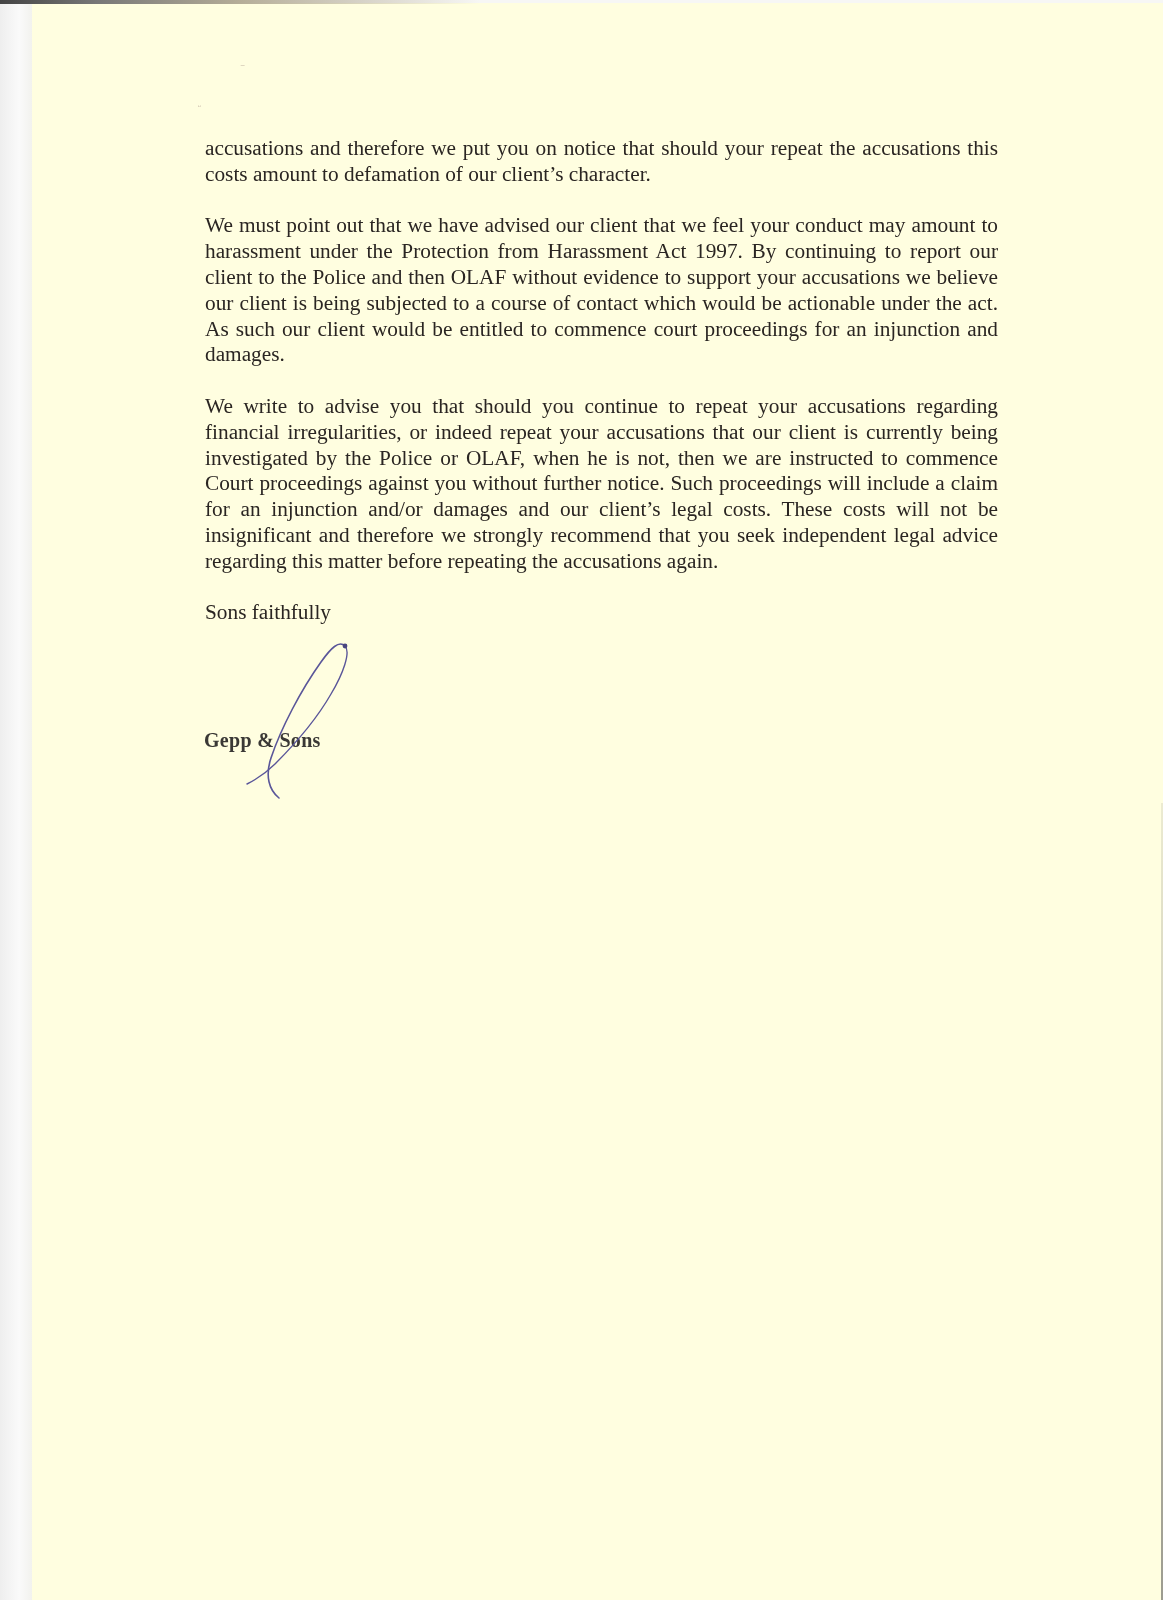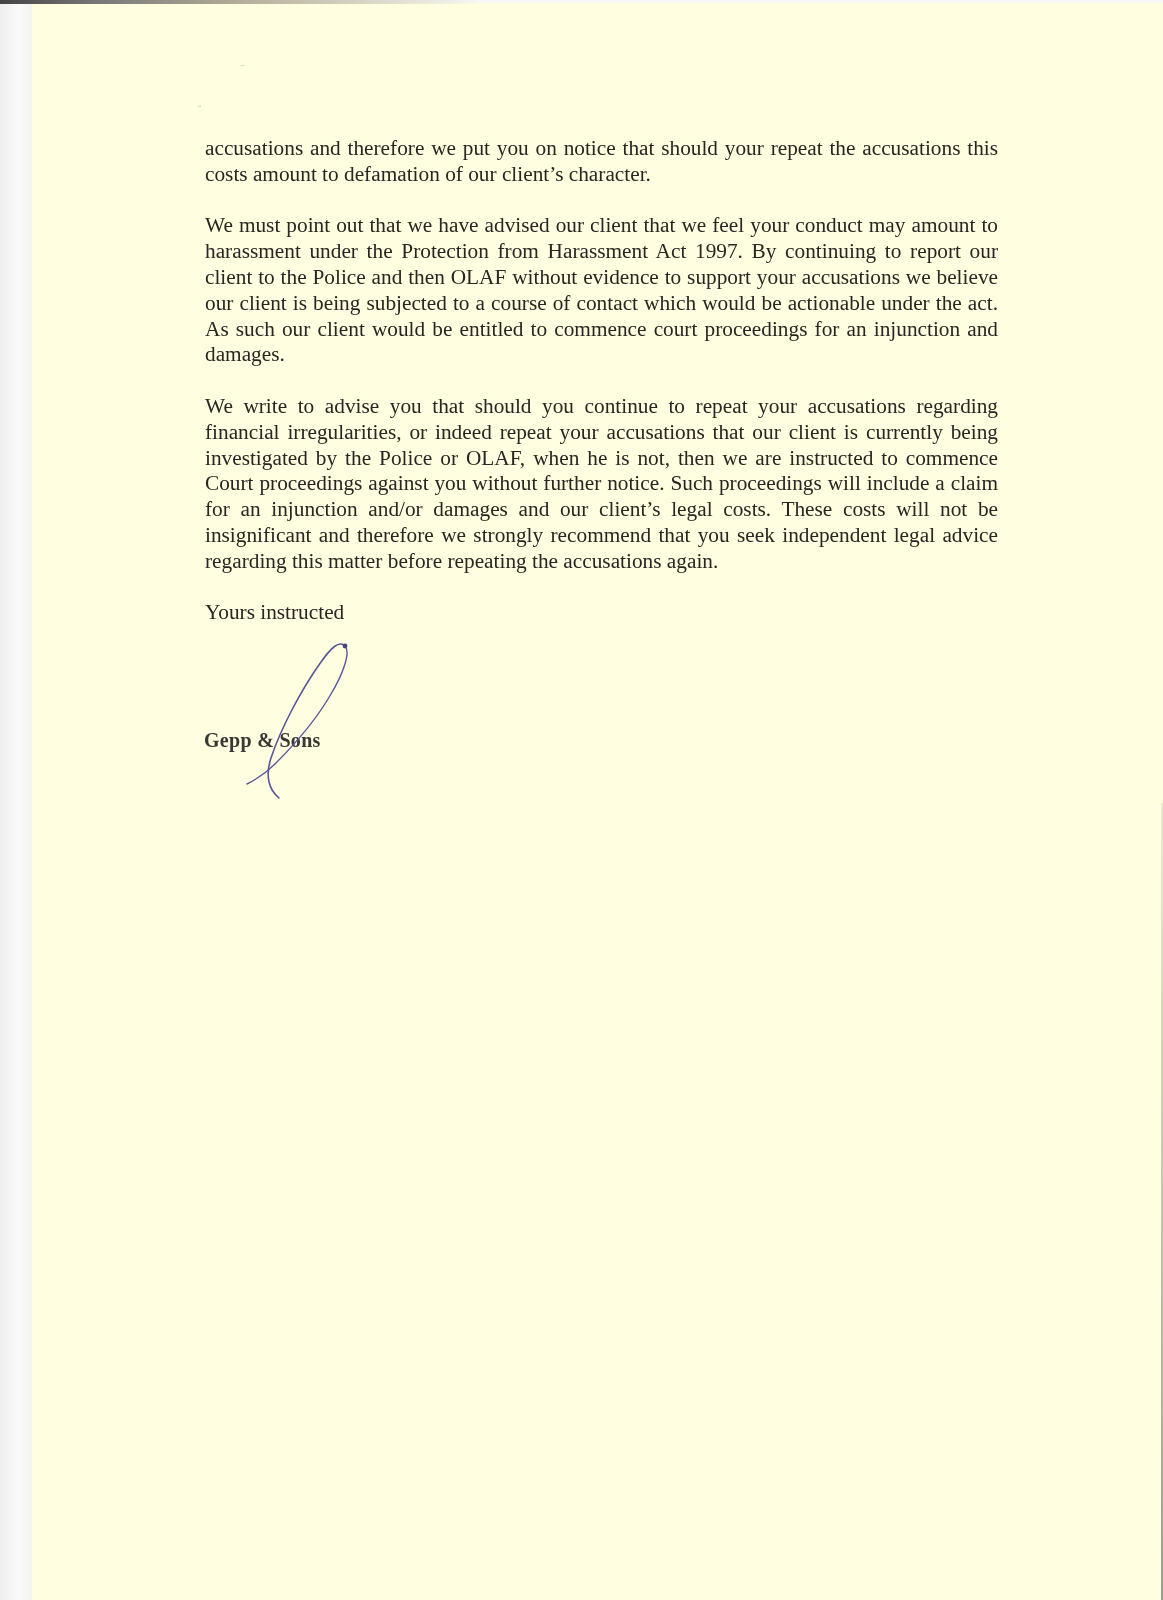--- a/index.html
+++ b/index.html
@@ -102,21 +102,21 @@
 <div class="top-shadow"></div>
 
 <span class="speck" style="left:240px; top:62px;">⁻</span>
 <span class="speck" style="left:198px; top:102px;">ᵕ</span>
 
 <div class="letter">
   <p>accusations and therefore we put you on notice that should your repeat the accusations this costs amount to defamation of our client’s character.</p>
   <p>We must point out that we have advised our client that we feel your conduct may amount to harassment under the Protection from Harassment Act 1997.  By continuing to report our client to the Police and then OLAF without evidence to support your accusations we believe our client is being subjected to a course of contact which would be actionable under the act.  As such our client would be entitled to commence court proceedings for an injunction and damages.</p>
   <p>We write to advise you that should you continue to repeat your accusations regarding financial irregularities, or indeed repeat your accusations that our client is currently being investigated by the Police or OLAF, when he is not, then we are instructed to commence Court proceedings against you without further notice.  Such proceedings will include a claim for an injunction and/or damages and our client’s legal costs. These costs will not be insignificant and therefore we strongly recommend that you seek independent legal advice regarding this matter before repeating the accusations again.</p>
 
-  <div class="closing">Yours instructed</div>
+  <div class="closing">Sons faithfully</div>
 
   <div class="sig-block">
     <div class="firm-name">Gepp &amp; Sons</div>
     <svg class="signature" viewBox="0 0 130 165">
       <path d="M110 8 C 104 2, 96 10, 86 24 C 66 52, 46 90, 36 120 C 30 138, 34 152, 44 160" fill="none" stroke="#5a5699" stroke-width="1.6" stroke-linecap="round"></path>
       <path d="M110 8 C 116 14, 108 36, 96 56 C 80 84, 58 108, 40 126 C 30 136, 20 142, 12 146" fill="none" stroke="#5a5699" stroke-width="1.4" stroke-linecap="round"></path>
       <circle cx="110" cy="8" r="2.4" fill="#4a4680"></circle>
     </svg>
   </div>
 </div>

